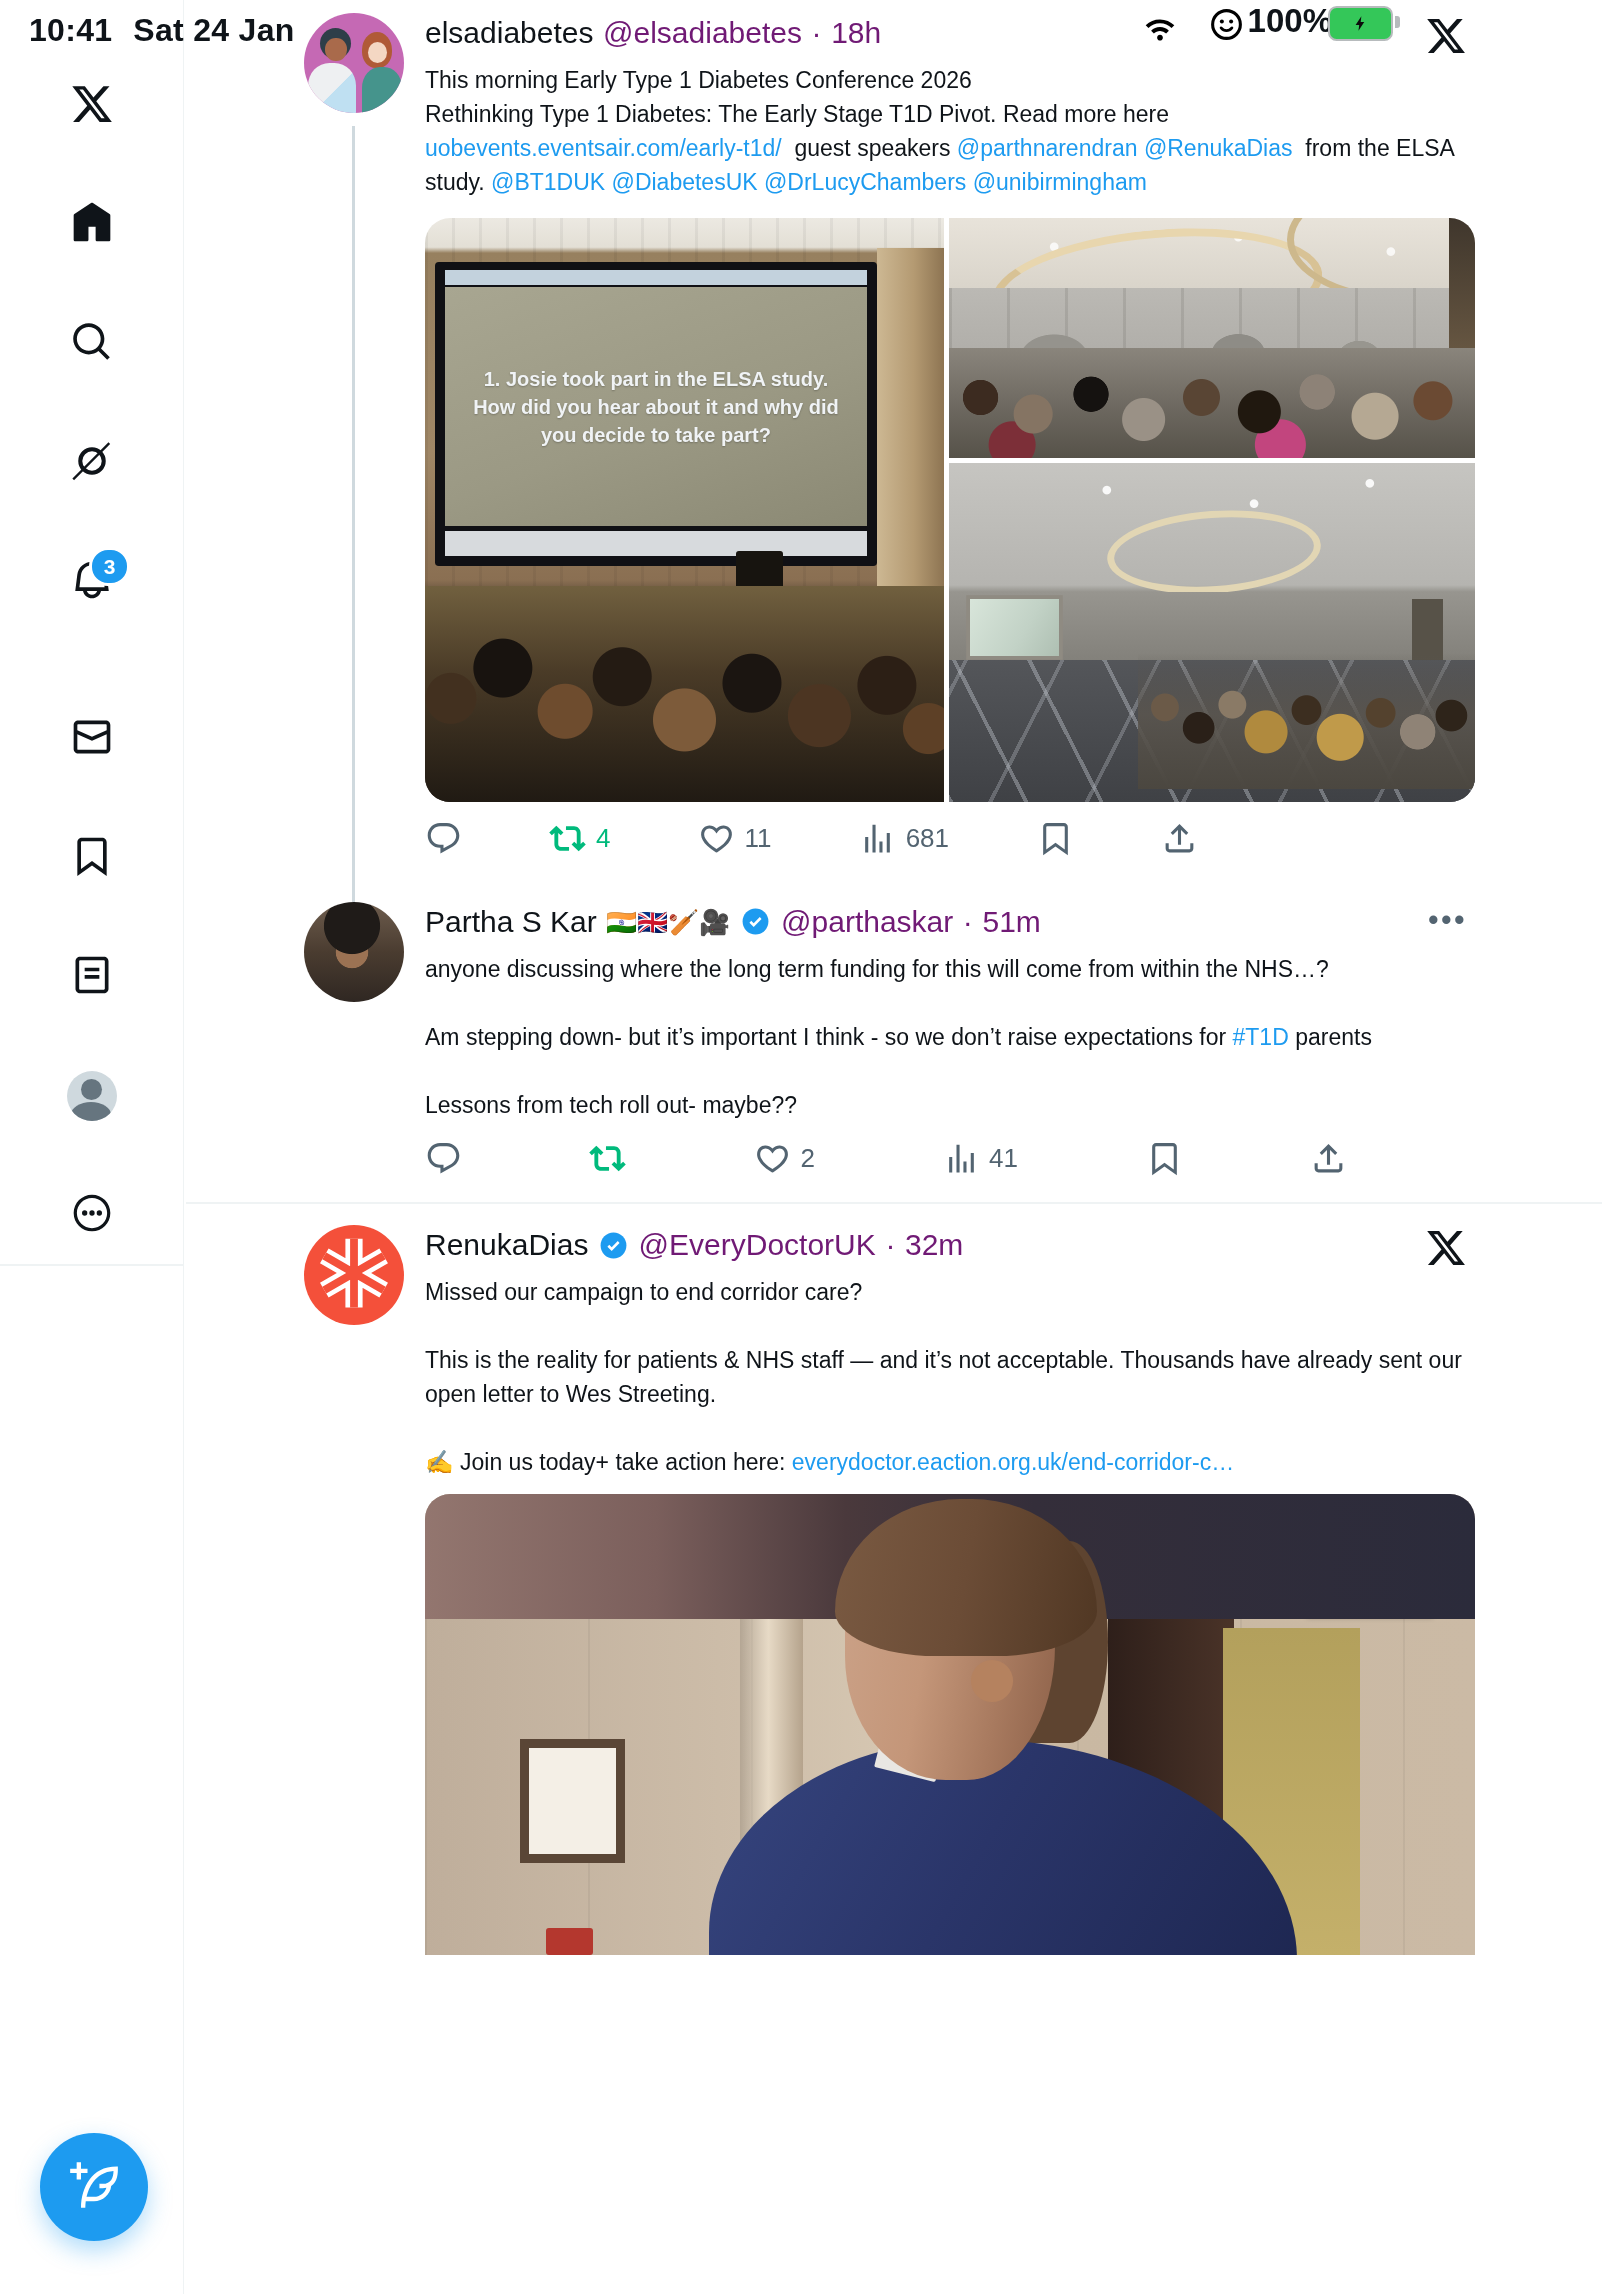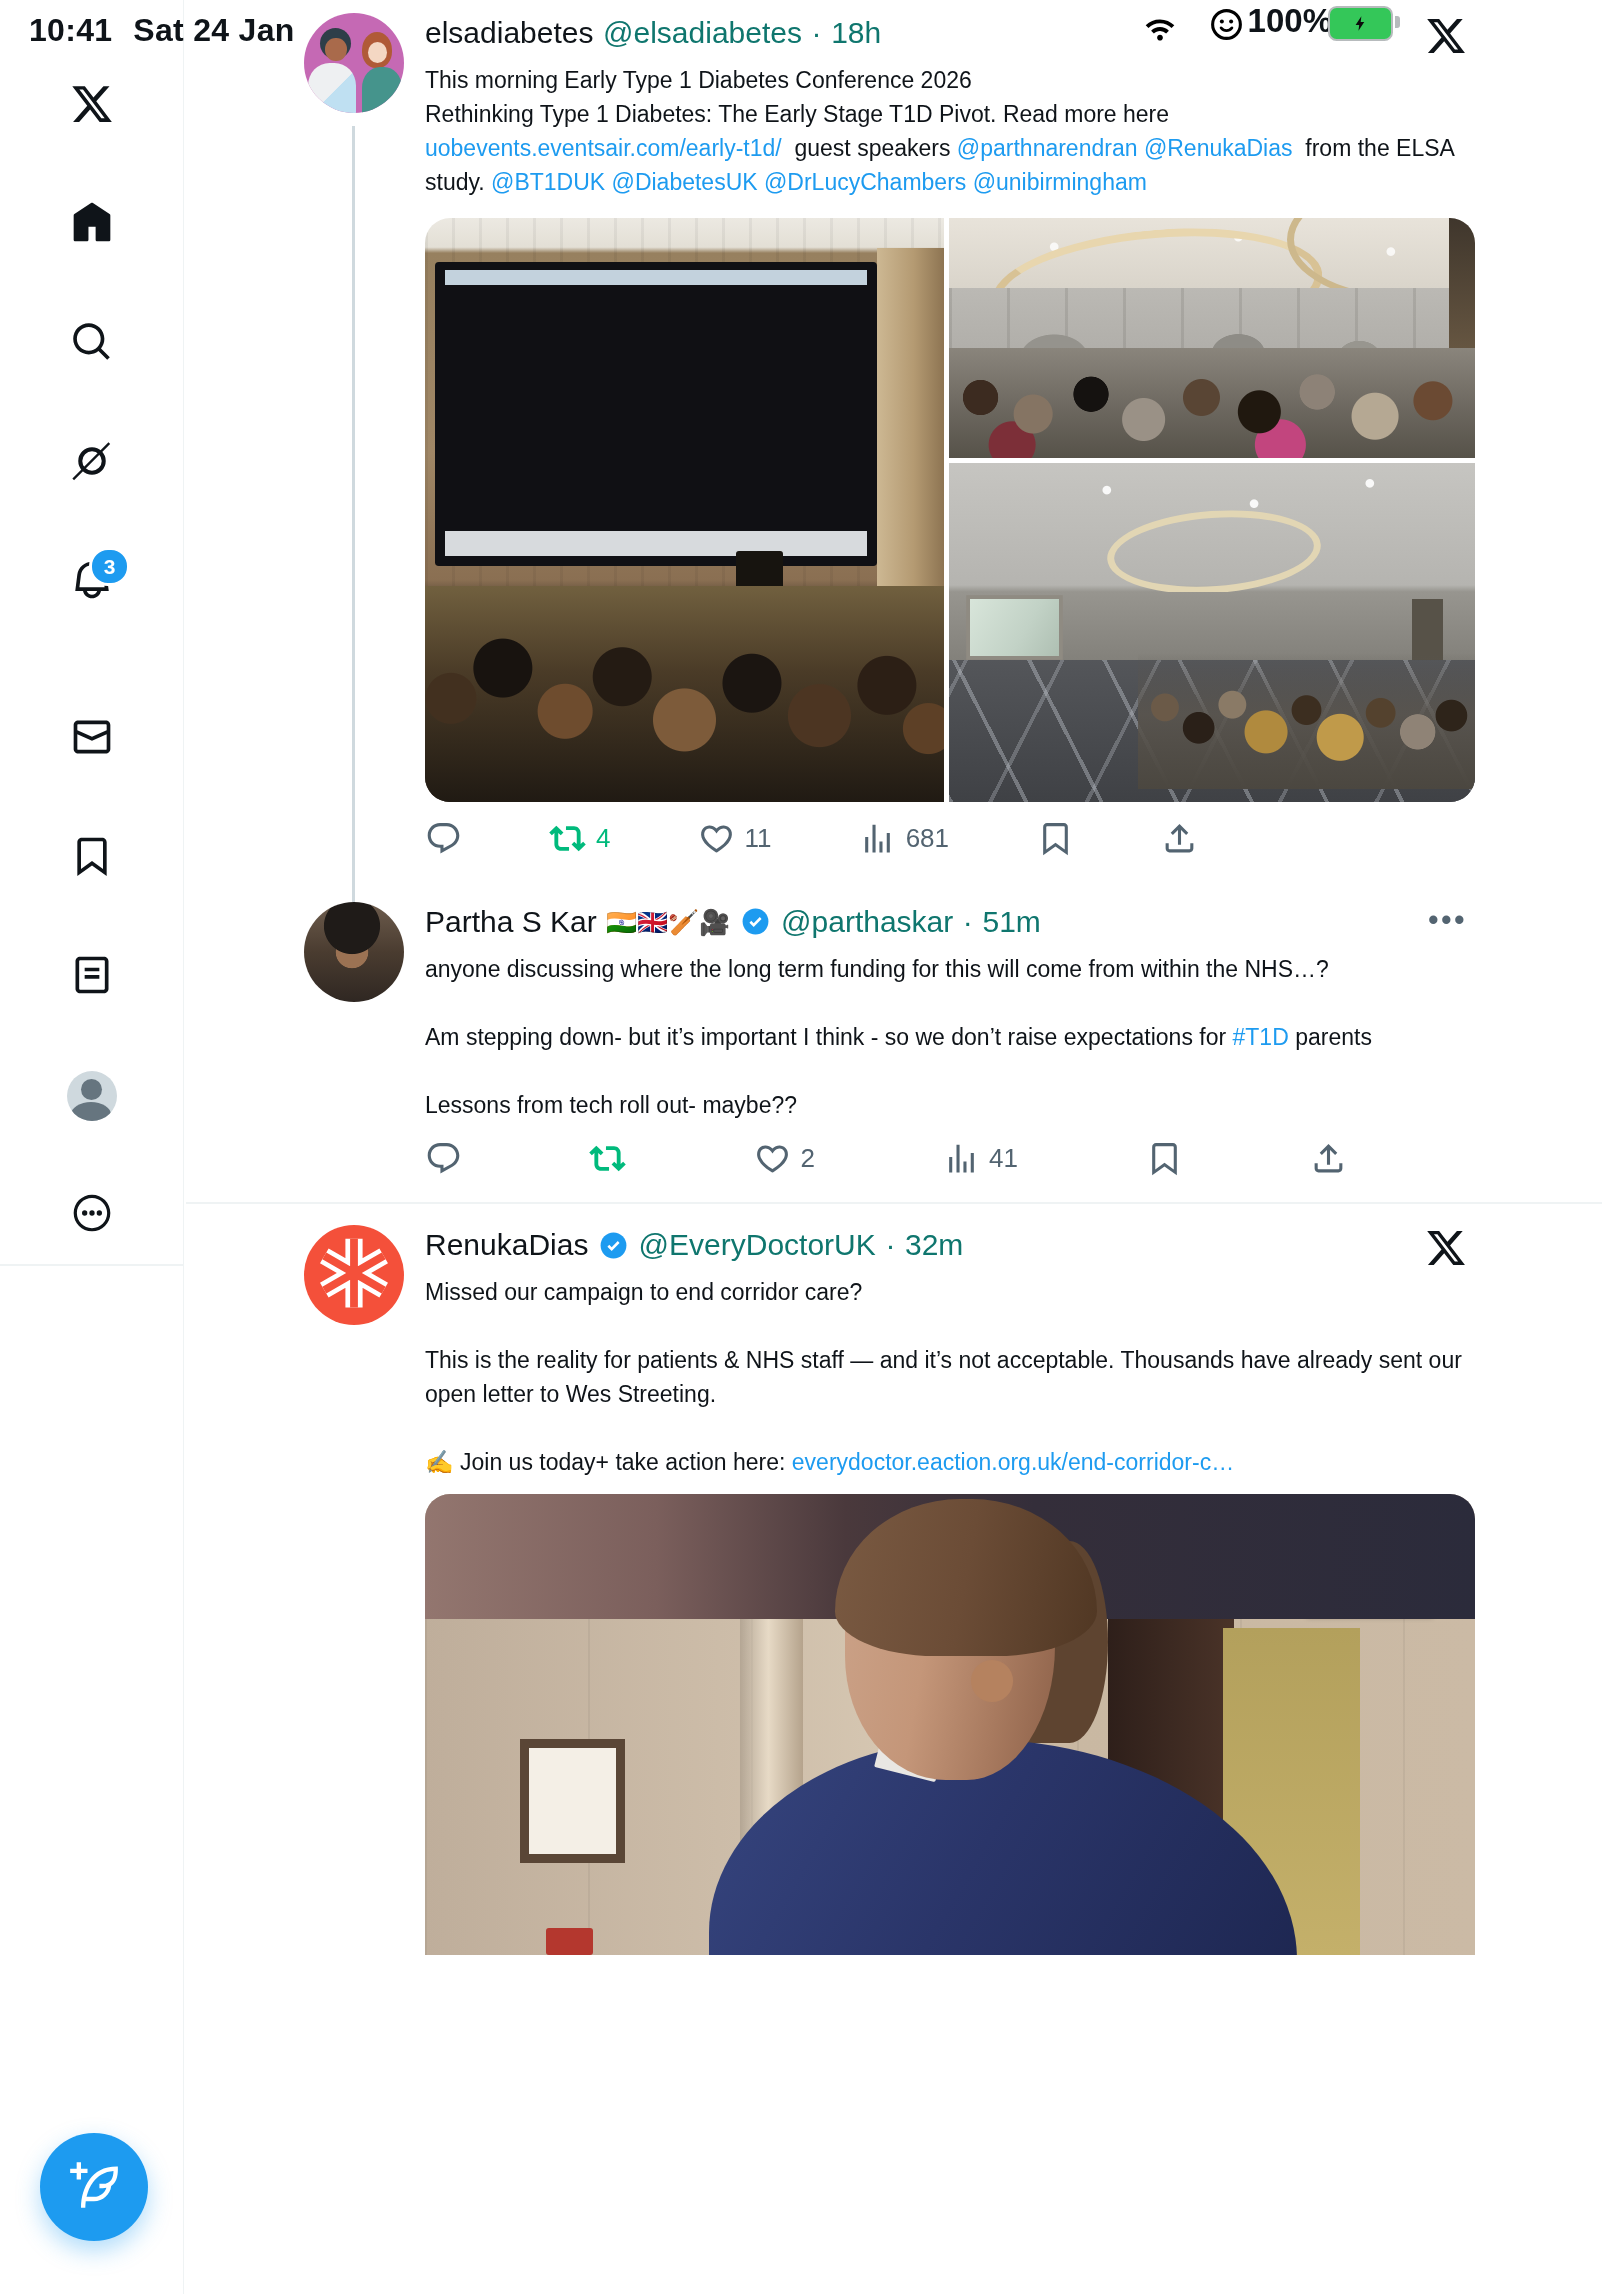--- a/index.html
+++ b/index.html
@@ -44,21 +44,21 @@
   .art2{padding-top:42px}
   .art3{padding-top:21px}
   .gutter{flex:none;width:100px;margin-left:118px;position:relative}
   .avatar{width:100px;height:100px;border-radius:50%;overflow:hidden;position:relative}
   .threadline{position:absolute;left:48px;top:113px;bottom:-42px;width:2.9px;background:#cfd9de}
   .content{flex:none;width:1050px;margin-left:21px;position:relative}
 
   .t-head{display:flex;align-items:center;gap:9.6px;font-size:30px;line-height:40px;white-space:nowrap}
   .t-name{font-weight:400}
   .t-emojis{font-size:25px}
-  .t-meta{color:#0f766e}
+  .t-meta{color:#701a75}
   .vbadge{width:31px;height:31px;flex:none}
   .corner{position:absolute;right:7.7px;top:1.9px}
   .corner svg{width:42px;height:42px;fill:#0f1419}
   .more-dots{color:#536471;font-size:29px;letter-spacing:2.9px;font-weight:700}
 
   .t-text{font-size:23px;line-height:34px;white-space:pre-wrap;margin-top:10px;color:#0f1419}
   .t-link{color:#1d9bf0;overflow-wrap:anywhere}
 
   
   .actions{display:flex;justify-content:space-between;align-items:center;margin-top:15.4px;height:42px}
@@ -298,20 +298,23 @@
           </svg></span>
       <div class="t-text"><span class="seg">This morning Early Type 1 Diabetes Conference 2026
 Rethinking Type 1 Diabetes: The Early Stage T1D Pivot. Read more here
 </span><span class="seg t-link">uobevents.eventsair.com/early-t1d/</span><span class="seg">  guest speakers </span><span class="seg t-link">@parthnarendran</span><span class="seg"> </span><span class="seg t-link">@RenukaDias</span><span class="seg">  from the ELSA study. </span><span class="seg t-link">@BT1DUK</span><span class="seg"> </span><span class="seg t-link">@DiabetesUK</span><span class="seg"> </span><span class="seg t-link">@DrLucyChambers</span><span class="seg"> </span><span class="seg t-link">@unibirmingham</span></div>
 
       <div class="grid">
         <div class="photo ph-left">
           <span class="pillar-r"></span>
           <div class="screen">
             <span class="menubar"></span>
+            <div class="slide">
+                <span class="slide-text">1. Josie took part in the ELSA study. How did you hear about it and why did you decide to take part?</span>
+              </div>
             <span class="taskbar"></span>
           </div>
           <span class="spk"></span>
           <div class="crowd crowd-l"></div>
         </div>
         <div class="ph-right">
           <div class="photo ph-tr">
             <span class="ring ring-tr"></span>
               <span class="ring ring-tr2"></span>
             <div class="mural"></div>

